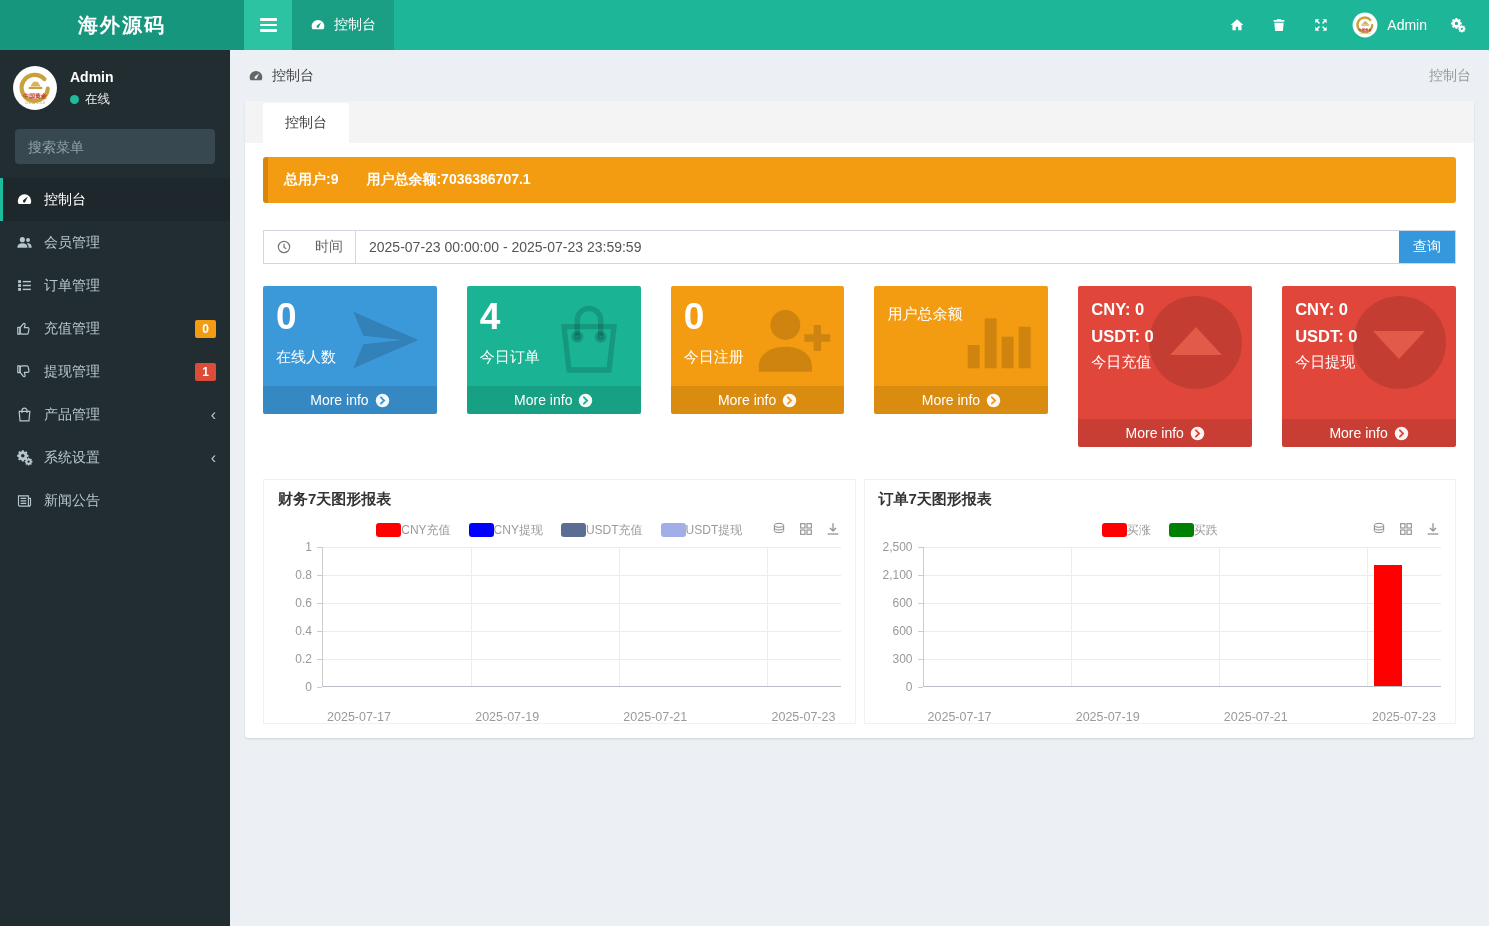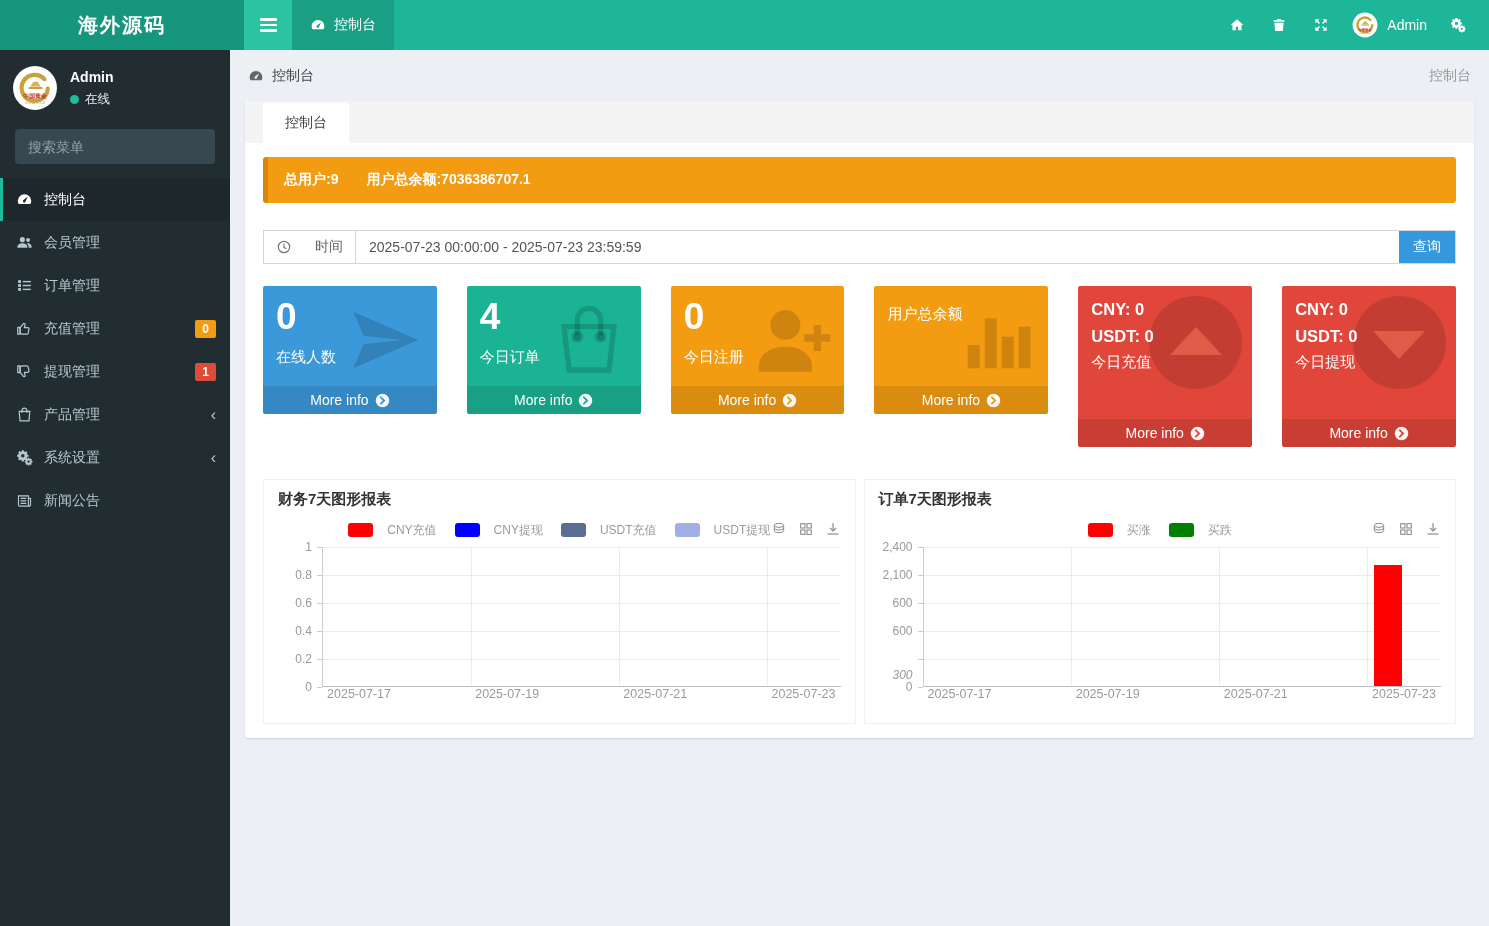--- a/index.html
+++ b/index.html
@@ -78,34 +78,34 @@
   .box-icon-circle { position:absolute; right:10px; top:10px; width:93px; height:93px; border-radius:50%; background:rgba(0,0,0,0.12); display:flex; align-items:center; justify-content:center; z-index:0; }
   .tri-up { width:0; height:0; border-left:26px solid transparent; border-right:26px solid transparent; border-bottom:28px solid #e25b49; margin-top:-4px; }
   .tri-down { width:0; height:0; border-left:26px solid transparent; border-right:26px solid transparent; border-top:28px solid #e25b49; margin-bottom:-4px; }
   .box-footer { background:rgba(0,0,0,0.1); text-align:center; padding:6px 0; font-size:14px; display:flex; align-items:center; justify-content:center; gap:6px; cursor:pointer; position:relative; z-index:1; }
 
   
   .charts-row { margin-top:32px; display:flex; gap:8px; }
   .chart-panel { flex:1; border:1px solid #eef0f2; padding:10px 14px 12px; background:#fff; }
   .chart-title { font-size:15px; font-weight:bold; color:#333; }
   .legend-row { position:relative; display:flex; justify-content:center; align-items:center; gap:18px; margin-top:12px; height:18px; }
-  .legend-item { display:flex; align-items:center; gap:14px; font-size:12px; color:#9a9a9a; cursor:pointer; }
+  .legend-item { display:flex; align-items:center; gap:0; font-size:12px; color:#9a9a9a; cursor:pointer; }
   .legend-swatch { width:25px; height:14px; border-radius:3px; }
   .toolbox { position:absolute; right:0; top:0; display:flex; gap:11px; color:#8a8a8a; }
   .toolbox svg { width:16px; height:16px; cursor:pointer; }
   .plot-wrap { display:flex; margin-top:8px; }
   .y-axis { width:44px; position:relative; height:140px; flex-shrink:0; }
   .y-tick { position:absolute; right:10px; transform:translateY(-50%); font-size:12px; color:#999; }
   .y-tickmark { position:absolute; right:0; width:5px; height:1px; background:#ccc; }
   .plot { flex:1; position:relative; height:140px; border-left:1px solid #ccc; border-bottom:1px solid #b9bec6; }
   .hgrid { position:absolute; left:0; right:0; height:1px; background:#e9ecf2; }
   .vgrid { position:absolute; top:0; bottom:0; width:1px; background:#e9ecf2; }
   .bar { position:absolute; bottom:0; }
   .x-axis { position:relative; height:24px; margin-left:44px; }
-  .x-label { position:absolute; top:0; transform:translateX(-50%); font-size:12.5px; color:#9a9a9a; white-space:nowrap; }
+  .x-label { position:absolute; top:23px; transform:translateX(-50%); font-size:12.5px; color:#9a9a9a; white-space:nowrap; }
 </style>
 </head>
 <body>
 
 <div class="navbar">
   <div class="logo">海外源码</div>
   <div class="hamburger">
       <i></i>
       <i></i>
       <i></i>
@@ -544,29 +544,29 @@
                       <path d="M12 3.5V14"></path>
                       <path d="M7.5 10.5 12 15l4.5-4.5"></path>
                       <path d="M4 19.5h16"></path>
                     </svg></span>
                 </span>
               </div>
             <div class="plot-wrap">
                 <div class="y-axis">
                   <span class="y-tick" style="top: 140px;">0</span>
                   <span class="y-tickmark" style="top: 140px;"></span>
-                  <span class="y-tick" style="top: 128px; font-style: italic;">300</span>
+                  <span class="y-tick" style="top: 112px;">300</span>
                   <span class="y-tickmark" style="top: 112px;"></span>
                   <span class="y-tick" style="top: 84px;">600</span>
                   <span class="y-tickmark" style="top: 84px;"></span>
                   <span class="y-tick" style="top: 56px;">600</span>
                   <span class="y-tickmark" style="top: 56px;"></span>
                   <span class="y-tick" style="top: 28px;">2,100</span>
                   <span class="y-tickmark" style="top: 28px;"></span>
-                  <span class="y-tick" style="top: 0px;">2,400</span>
+                  <span class="y-tick" style="top: 0px;">2,500</span>
                   <span class="y-tickmark" style="top: 0px;"></span>
                 </div>
                 <div class="plot">
                   <div class="hgrid" style="top: 112px;"></div>
                   <div class="hgrid" style="top: 84px;"></div>
                   <div class="hgrid" style="top: 56px;"></div>
                   <div class="hgrid" style="top: 28px;"></div>
                   <div class="hgrid" style="top: 0px;"></div>
                   <div class="vgrid" style="left: 28.5714%;"></div>
                   <div class="vgrid" style="left: 57.1429%;"></div>

